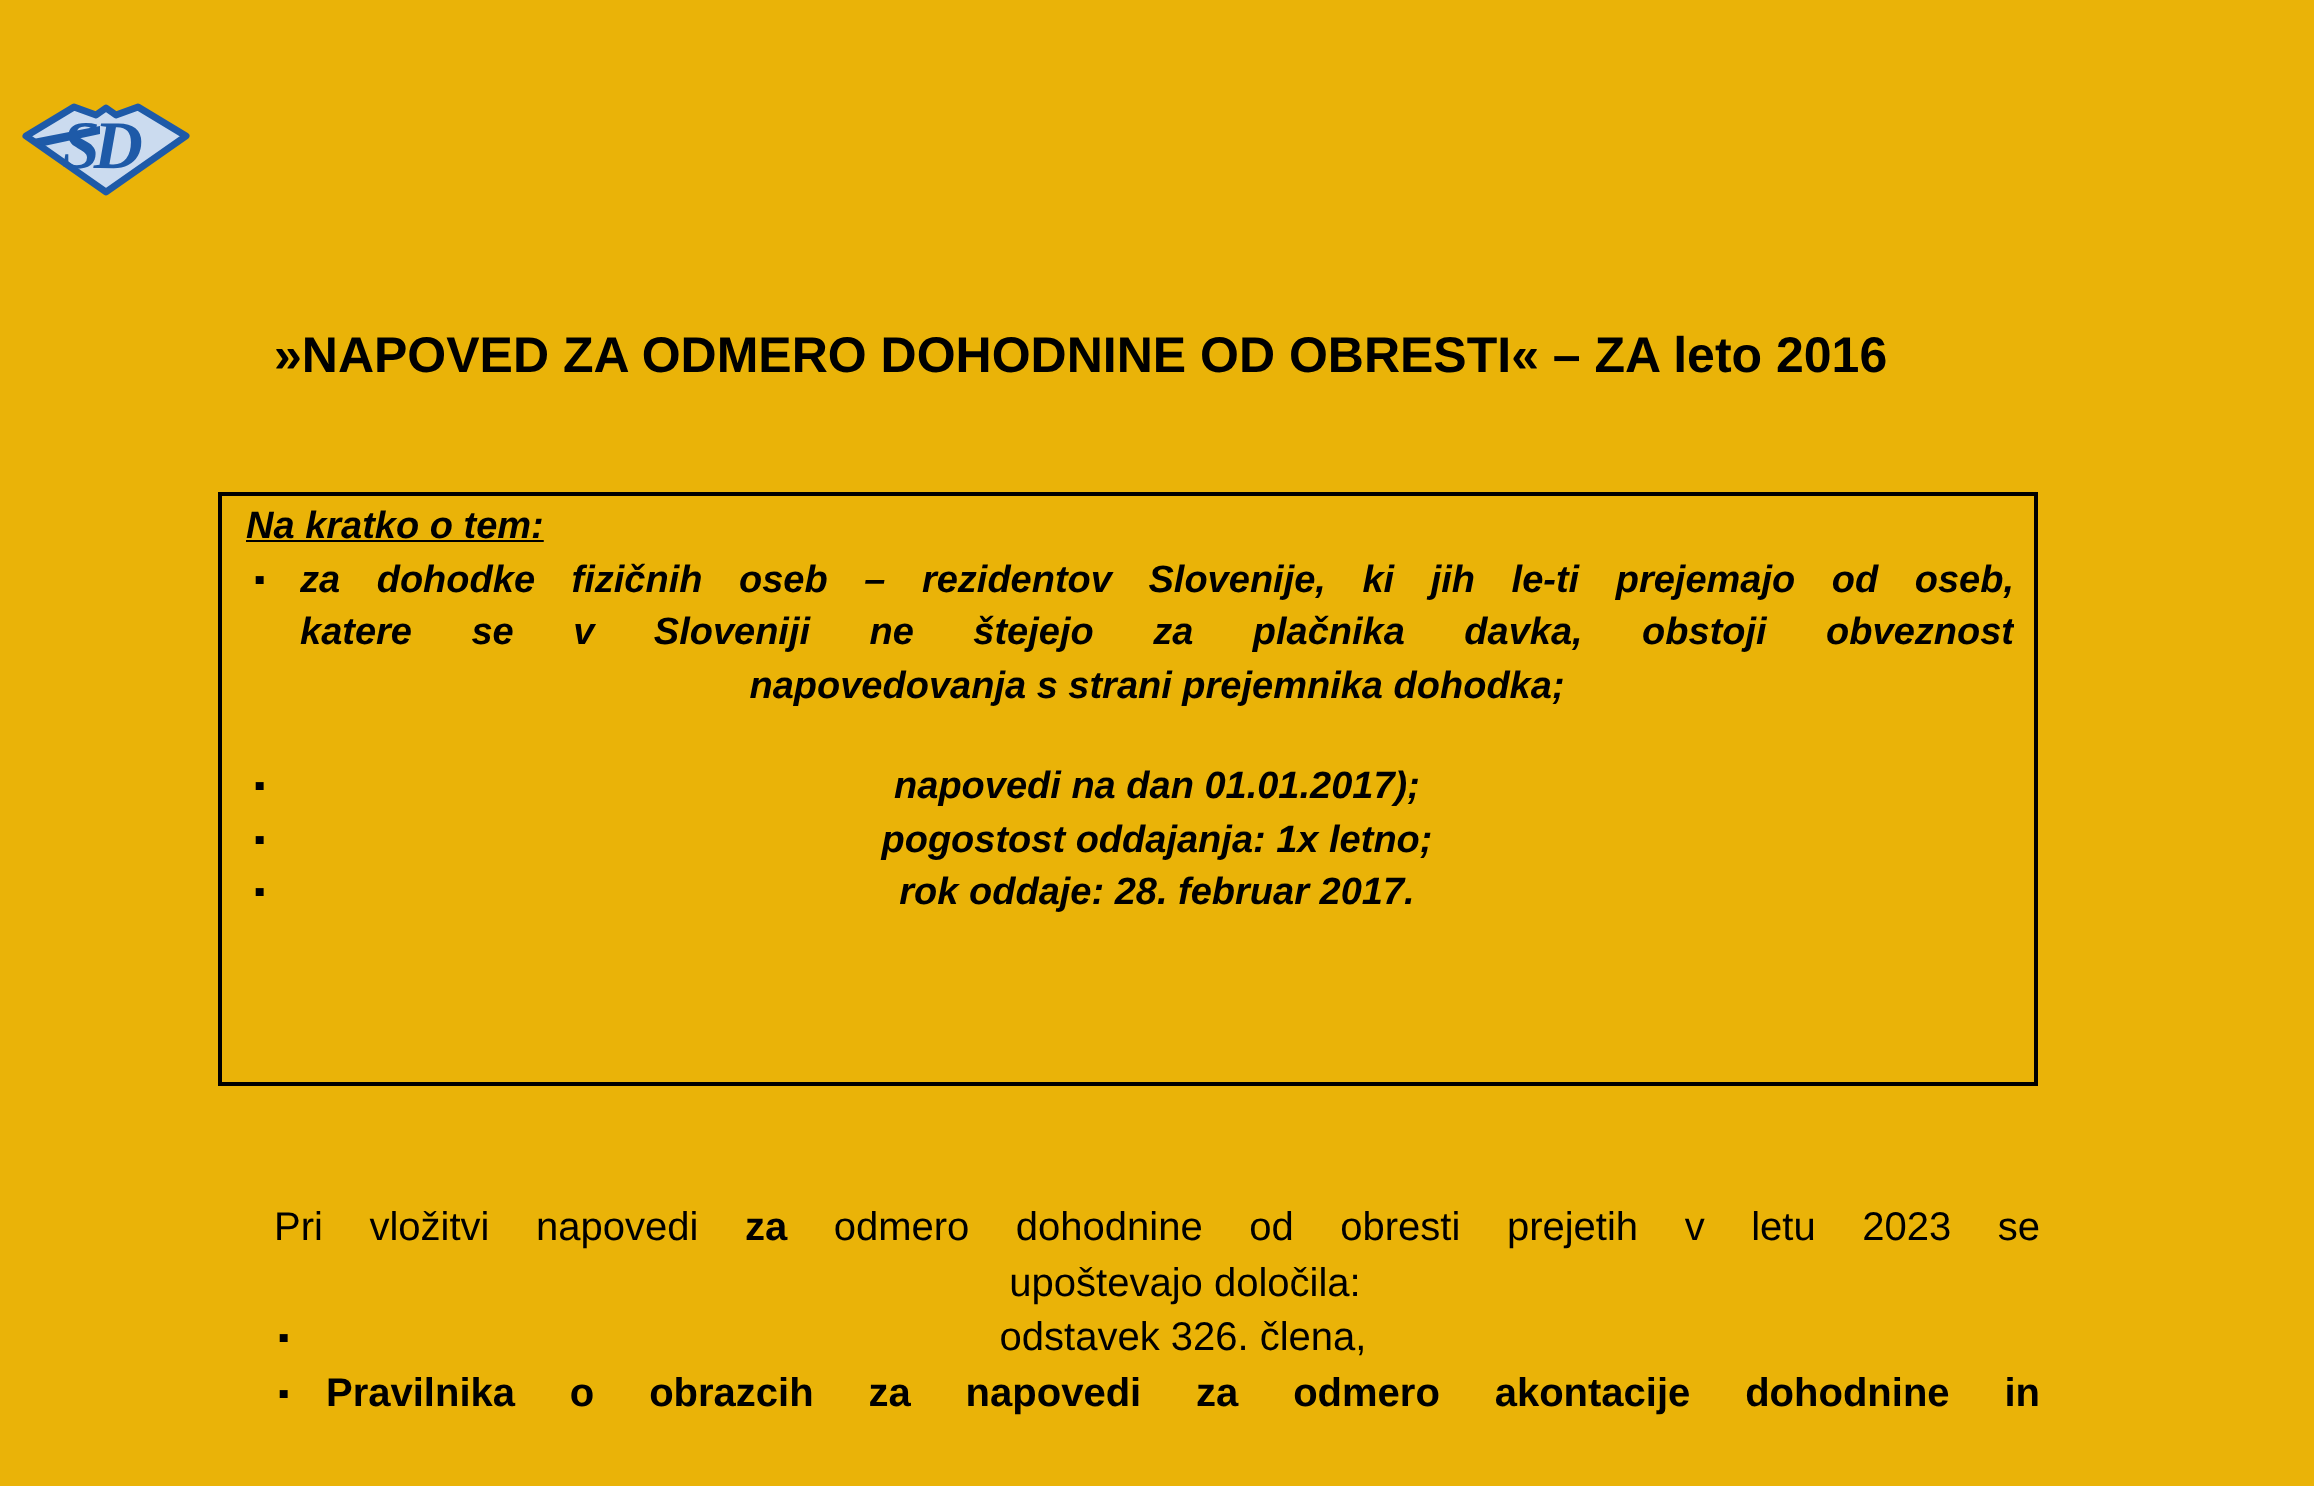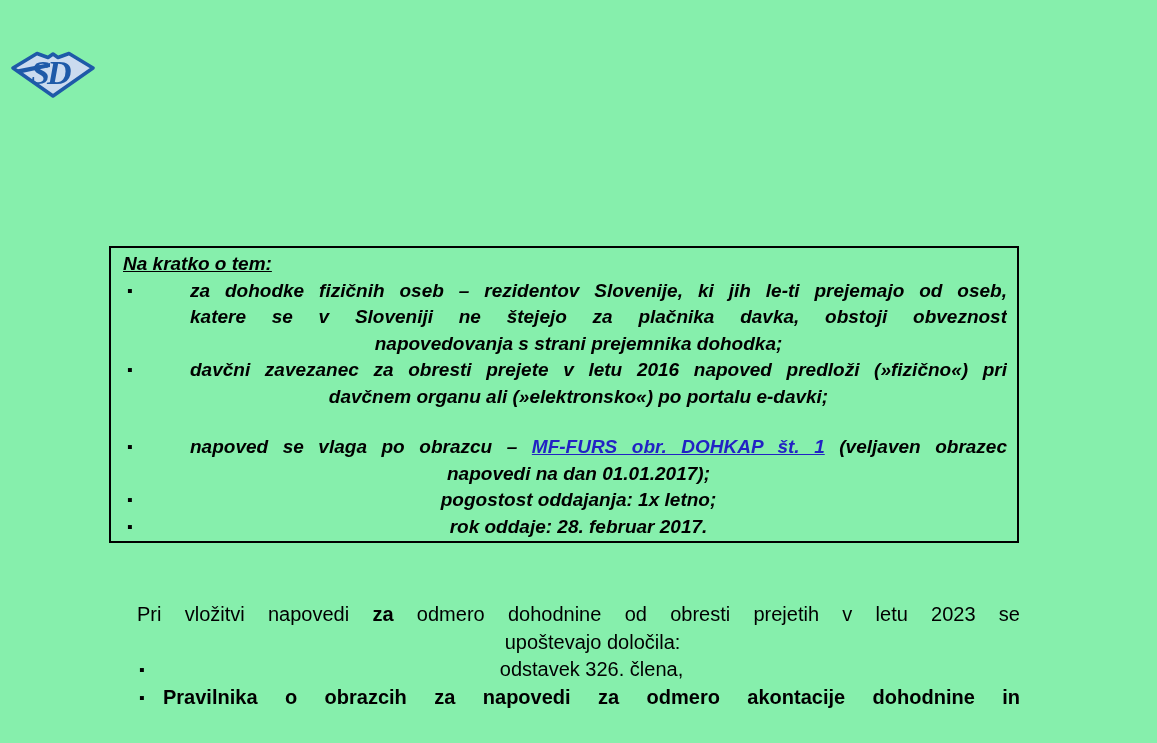--- a/index.html
+++ b/index.html
@@ -5,21 +5,21 @@
   html, body { margin: 0; padding: 0; }
   body {
     width: 1157px; height: 743px;
     background: #ffffff;
     font-family: "Liberation Sans", sans-serif;
     color: #000;
   }
   .page {
     position: relative;
     width: 1157px; height: 743px;
-    background: #86efac;
+    background: #eab308;
     overflow: hidden;
   }
 
   
   .logo {
     position: absolute;
     left: 10px; top: 50px;
     width: 86px; height: 48px;
   }
 
@@ -69,21 +69,21 @@
   .jl {
     text-align: justify;
     overflow: hidden;
   }
   .jl::after {
     content: "";
     display: inline-block;
     width: 100%;
     height: 0;
   }
-  .infobox .jl { height: 26.5px; line-height: 26.5px; margin-left: 40px; }
+  .infobox .jl { height: 26.5px; line-height: 26.5px; }
   .ll { text-align: center; }
 
   .form-link {
     color: #2222C4;
     text-decoration: underline;
     cursor: pointer;
   }
 
   
   .body-section {
@@ -115,35 +115,31 @@
 <div class="page">
 
   <div class="logo">
     <svg width="86" height="48" viewBox="0 0 86 48" xmlns="http://www.w3.org/2000/svg">
       <path d="M3 18 L27 3.5 L38 7.5 L43 4 L48 7.5 L59 3.5 L83 18 L43 46 Z" fill="#CBDBEF" stroke="#1E5AA8" stroke-width="3.5" stroke-linejoin="round"></path>
       <path d="M4 20 L40 13 L40 17 L12 23 Z" fill="#1E5AA8"></path>
       <text x="21" y="34" font-family="Liberation Serif, serif" font-style="italic" font-weight="bold" font-size="34" fill="#1E5AA8" letter-spacing="-3">SD</text>
     </svg>
   </div>
 
+  <div class="doc-title">»NAPOVED ZA ODMERO DOHODNINE OD OBRESTI« – ZA leto 2016</div>
 
   <div class="infobox">
     <div class="infobox-heading">Na kratko o tem:</div>
     <ul class="ibox-list">
       <li>
         <div class="jl">za dohodke fizičnih oseb – rezidentov Slovenije, ki jih le-ti prejemajo od oseb,</div>
         <div class="jl">katere se v Sloveniji ne štejejo za plačnika davka, obstoji obveznost</div>
         <div class="ll">napovedovanja s strani prejemnika dohodka;</div>
       </li>
-      <li>
-        <div class="jl">davčni zavezanec za obresti prejete v letu 2016 napoved predloži (»fizično«) pri</div>
-        <div class="ll">davčnem organu ali (»elektronsko«) po portalu e-davki;</div>
-      </li>
       <li class="spaced">
-        <div class="jl"><span>napoved se vlaga po obrazcu – </span><span class="form-link">MF-FURS obr. DOHKAP št. 1</span><span> (veljaven obrazec</span></div>
         <div class="ll">napovedi na dan 01.01.2017);</div>
       </li>
       <li>
         <div class="ll">pogostost oddajanja: 1x letno;</div>
       </li>
       <li>
         <div class="ll">rok oddaje: 28. februar 2017.</div>
       </li>
     </ul>
   </div>

